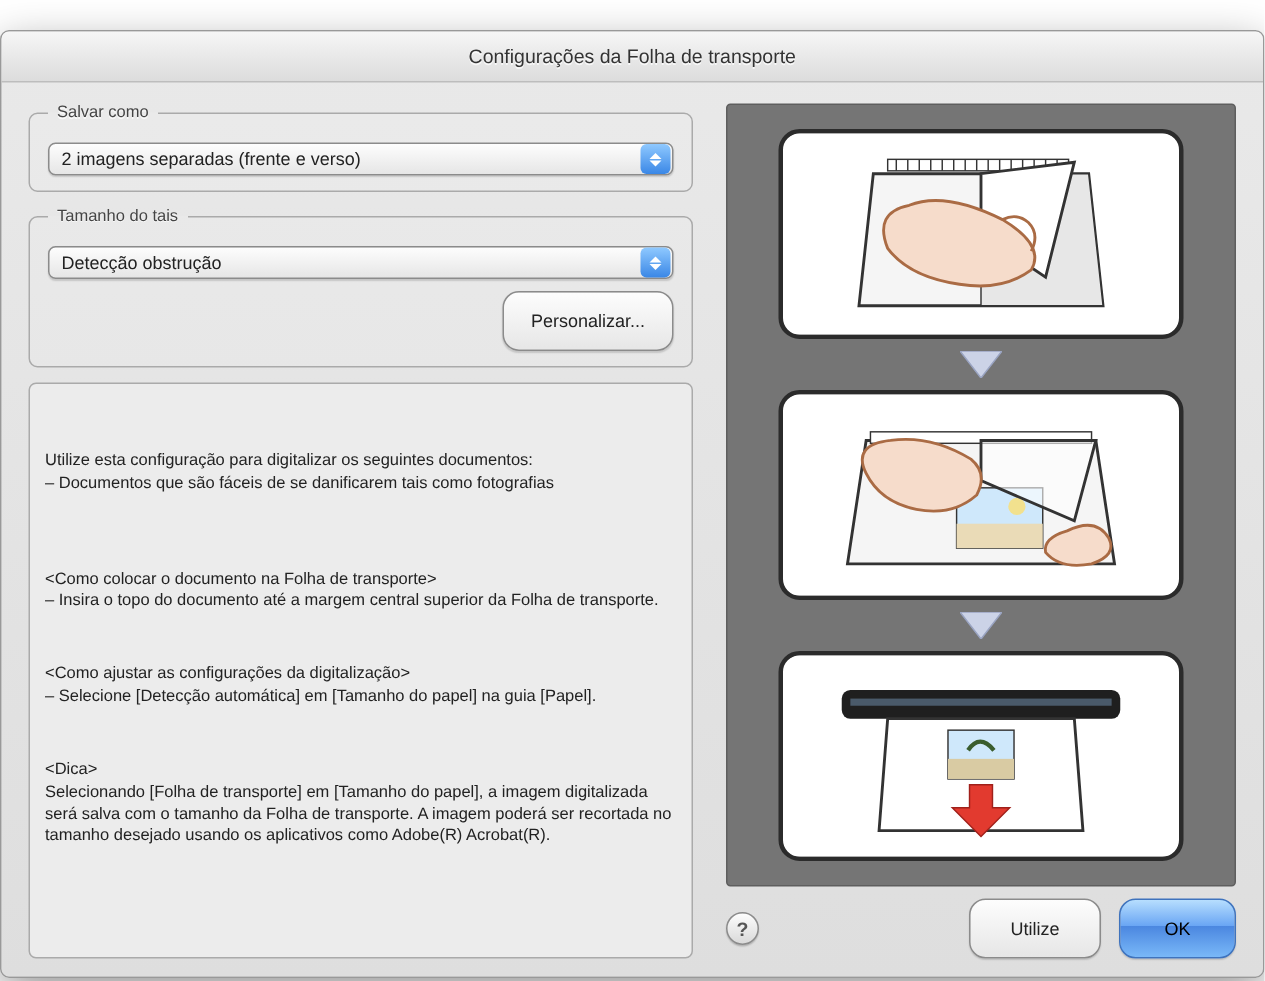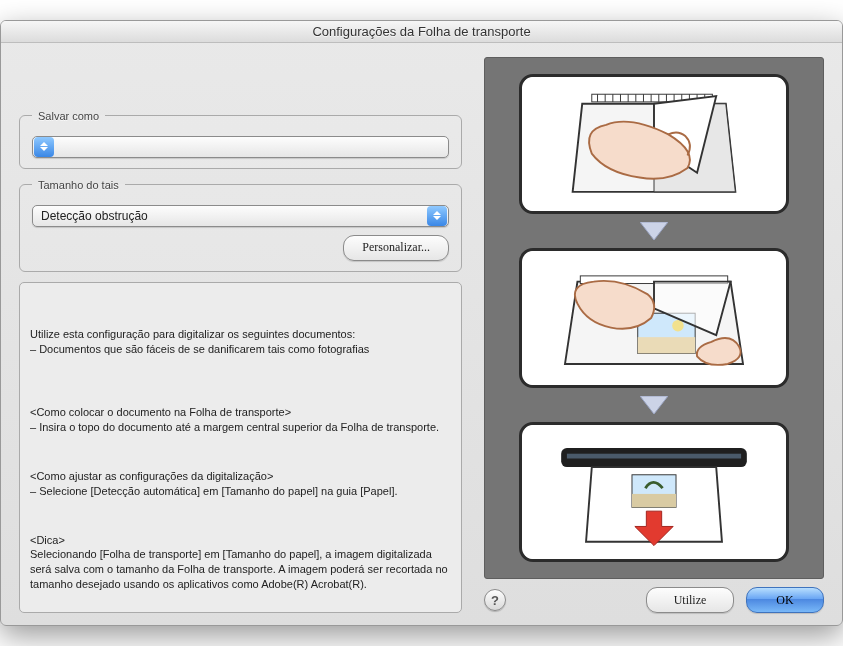--- a/index.html
+++ b/index.html
@@ -14,35 +14,34 @@
     }
     .window {
       width: 843px;
       background: linear-gradient(#e9e9e9, #dedede);
       border: 1px solid #999;
       border-radius: 6px;
       box-shadow: 0 10px 30px rgba(0,0,0,0.4);
       overflow: hidden;
     }
     .titlebar {
-      height: 22px;
+      height: 34px;
       background: linear-gradient(#f6f6f6, #dcdcdc);
       border-bottom: 1px solid #bdbdbd;
       display: flex;
       align-items: center;
       justify-content: center;
       font-size: 13px;
       color: #333;
       text-shadow: 0 1px 0 rgba(255,255,255,0.7);
     }
     .content {
       padding: 14px 18px 12px 18px;
       display: flex;
       gap: 22px;
-      align-items: flex-end;
     }
     .left-col {
       flex: 1;
       display: flex;
       flex-direction: column;
       gap: 10px;
     }
     .right-col {
       width: 340px;
       display: flex;
@@ -123,33 +122,32 @@
     }
     .sel-arrow .tri.up { border-bottom: 4px solid #fff; }
     .sel-arrow .tri.down { border-top: 4px solid #fff; }
 
     .row-right {
       display: flex;
       justify-content: flex-end;
       margin-top: 8px;
     }
     .aqua-btn {
-      height: 26px;
+      height: 40px;
       padding: 0 18px;
       background: linear-gradient(#fdfdfd, #e6e6e6);
       border: 1px solid #8b8b8b;
       border-radius: 11px;
       font-size: 12px;
       color: #222;
       display: inline-flex;
       align-items: center;
       justify-content: center;
       box-shadow: 0 1px 1px rgba(0,0,0,0.15);
       cursor: default;
-      font-family: Liberation Serif, serif;
     }
     .aqua-btn.default {
       background: linear-gradient(#b7defe, #6aa6f4 45%, #4b87e0 46%, #79b8f8);
       color: #000;
       border-color: #3f73bd;
     }
     .desc-box {
       flex: 1;
       background: #ececec;
       border: 1px solid #aaa;
@@ -190,20 +188,21 @@
   <div class="titlebar">
     <span>Configurações da Folha de transporte</span>
   </div>
   <div class="content">
 
     <div class="left-col">
 
       <fieldset>
         <legend>Salvar como</legend>
         <div class="aqua-select">
+          <span class="sel-text">2 imagens separadas (frente e verso)</span>
           <span class="sel-arrow">
             <span class="tri up"></span>
               <span class="tri down"></span>
           </span>
         </div>
       </fieldset>
 
       <fieldset>
         <legend>Tamanho do tais</legend>
         <div class="aqua-select">

